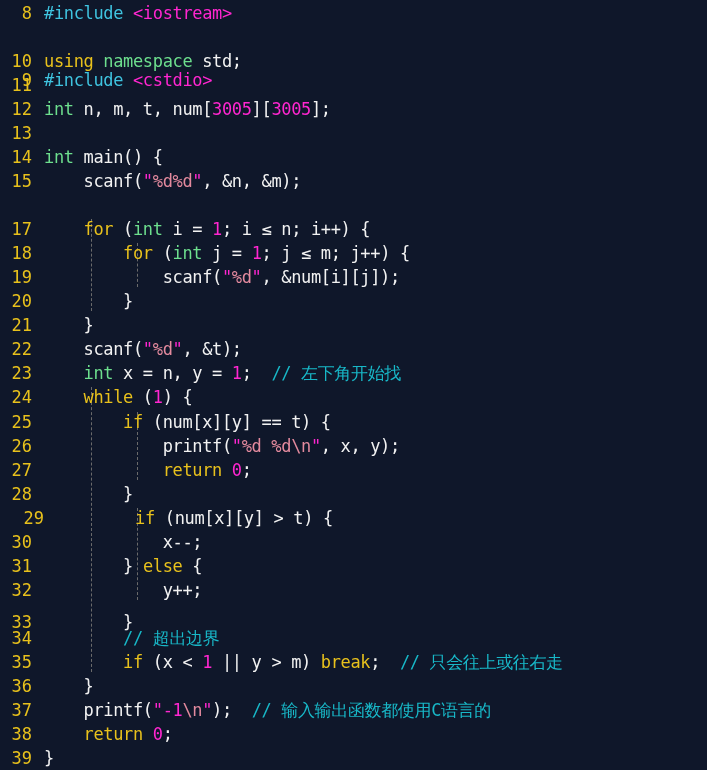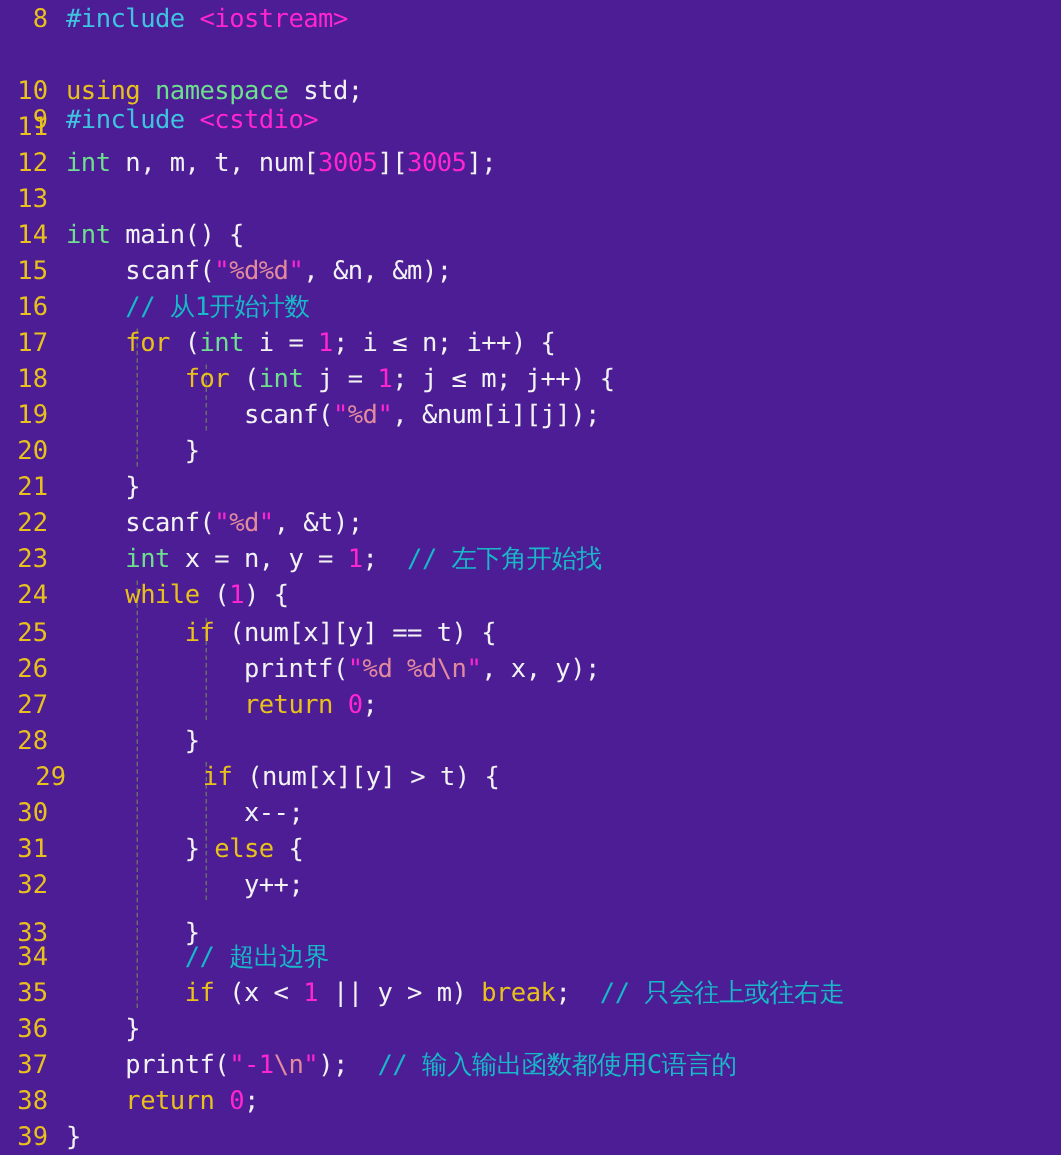--- a/index.html
+++ b/index.html
@@ -11,21 +11,21 @@
     width: 707px;
     height: 770px;
     overflow: hidden;
     font-family: "DejaVu Sans Mono", "Liberation Mono", monospace;
   }
 
   #editor {
     position: relative;
     width: 707px;
     height: 770px;
-    background: #4c1d95;
+    background: #0f172a;
   }
 
   .code-line {
     position: relative;
     height: 24.03px;
     line-height: 24.03px;
     white-space: pre;
     font-size: 17px;
     letter-spacing: -0.35px;
   }
@@ -77,21 +77,20 @@
     <div class="indent-guide" style="left: 137.04px; top: 411.51px; height: 68.09px;"></div>
     <div class="indent-guide" style="left: 137.04px; top: 507.63px; height: 92.12px;"></div>
     <div class="code-line" style="position: absolute; left: 0px; top: 1px; width: 707px;"><span class="gutter">8</span><span class="content"><span class="tok-preproc">#include</span><span class="tok-plain"> </span><span class="tok-header">&lt;iostream&gt;</span></span></div>
     <div class="code-line" style="position: absolute; left: 0px; top: 25.03px; width: 707px; margin-top: 43px;"><span class="gutter">9</span><span class="content"><span class="tok-preproc">#include</span><span class="tok-plain"> </span><span class="tok-header">&lt;cstdio&gt;</span></span></div>
     <div class="code-line" style="position: absolute; left: 0px; top: 49.06px; width: 667px;"><span class="gutter">10</span><span class="content"><span class="tok-keyword">using</span><span class="tok-plain"> </span><span class="tok-ns">namespace</span><span class="tok-plain"> std;</span></span></div>
     <div class="code-line" style="position: absolute; left: 0px; top: 73.09px; width: 707px;"><span class="gutter">11</span><span class="content"></span></div>
     <div class="code-line" style="position: absolute; left: 0px; top: 97.12px; width: 707px;"><span class="gutter">12</span><span class="content"><span class="tok-type">int</span><span class="tok-plain"> n, m, t, num[</span><span class="tok-number">3005</span><span class="tok-plain">][</span><span class="tok-number">3005</span><span class="tok-plain">];</span></span></div>
     <div class="code-line" style="position: absolute; left: 0px; top: 121.15px; width: 707px;"><span class="gutter">13</span><span class="content"></span></div>
     <div class="code-line" style="position: absolute; left: 0px; top: 145.18px; width: 707px;"><span class="gutter">14</span><span class="content"><span class="tok-type">int</span><span class="tok-plain"> main() {</span></span></div>
     <div class="code-line" style="position: absolute; left: 0px; top: 169.21px; width: 707px;"><span class="gutter">15</span><span class="content"><span class="tok-plain">    </span><span class="tok-plain">scanf(</span><span class="tok-quote">"</span><span class="tok-string">%d%d</span><span class="tok-quote">"</span><span class="tok-plain">, &amp;n, &amp;m);</span></span></div>
-    <div class="code-line" style="position: absolute; left: 0px; top: 193.24px; width: 707px;"><span class="gutter">16</span><span class="content"><span class="tok-plain">    </span><span class="tok-comment">// 从1开始计数</span></span></div>
     <div class="code-line" style="position: absolute; left: 0px; top: 217.27px; width: 707px;"><span class="gutter">17</span><span class="content"><span class="tok-plain">    </span><span class="tok-keyword">for</span><span class="tok-plain"> (</span><span class="tok-type">int</span><span class="tok-plain"> i = </span><span class="tok-number">1</span><span class="tok-plain">; i ≤ n; i++) {</span></span></div>
     <div class="code-line" style="position: absolute; left: 0px; top: 241.3px; width: 707px;"><span class="gutter">18</span><span class="content"><span class="tok-plain">        </span><span class="tok-keyword">for</span><span class="tok-plain"> (</span><span class="tok-type">int</span><span class="tok-plain"> j = </span><span class="tok-number">1</span><span class="tok-plain">; j ≤ m; j++) {</span></span></div>
     <div class="code-line" style="position: absolute; left: 0px; top: 265.33px; width: 707px;"><span class="gutter">19</span><span class="content"><span class="tok-plain">            </span><span class="tok-plain">scanf(</span><span class="tok-quote">"</span><span class="tok-string">%d</span><span class="tok-quote">"</span><span class="tok-plain">, &amp;num[i][j]);</span></span></div>
     <div class="code-line" style="position: absolute; left: 0px; top: 289.36px; width: 707px;"><span class="gutter">20</span><span class="content"><span class="tok-plain">        </span><span class="tok-plain">}</span></span></div>
     <div class="code-line" style="position: absolute; left: 0px; top: 313.39px; width: 707px;"><span class="gutter">21</span><span class="content"><span class="tok-plain">    </span><span class="tok-plain">}</span></span></div>
     <div class="code-line" style="position: absolute; left: 0px; top: 337.42px; width: 707px;"><span class="gutter">22</span><span class="content"><span class="tok-plain">    </span><span class="tok-plain">scanf(</span><span class="tok-quote">"</span><span class="tok-string">%d</span><span class="tok-quote">"</span><span class="tok-plain">, &amp;t);</span></span></div>
     <div class="code-line" style="position: absolute; left: 0px; top: 361.45px; width: 707px;"><span class="gutter">23</span><span class="content"><span class="tok-plain">    </span><span class="tok-type">int</span><span class="tok-plain"> x = n, y = </span><span class="tok-number">1</span><span class="tok-plain">;  </span><span class="tok-comment">// 左下角开始找</span></span></div>
     <div class="code-line" style="position: absolute; left: 0px; top: 385.48px; width: 707px;"><span class="gutter">24</span><span class="content"><span class="tok-plain">    </span><span class="tok-keyword">while</span><span class="tok-plain"> (</span><span class="tok-number">1</span><span class="tok-plain">) {</span></span></div>
     <div class="code-line" style="position: absolute; left: 0px; top: 409.51px; width: 707px;"><span class="gutter">25</span><span class="content"><span class="tok-plain">        </span><span class="tok-keyword">if</span><span class="tok-plain"> (num[x][y] == t) {</span></span></div>
     <div class="code-line" style="position: absolute; left: 0px; top: 433.54px; width: 707px;"><span class="gutter">26</span><span class="content"><span class="tok-plain">            </span><span class="tok-plain">printf(</span><span class="tok-quote">"</span><span class="tok-string">%d %d\n</span><span class="tok-quote">"</span><span class="tok-plain">, x, y);</span></span></div>

